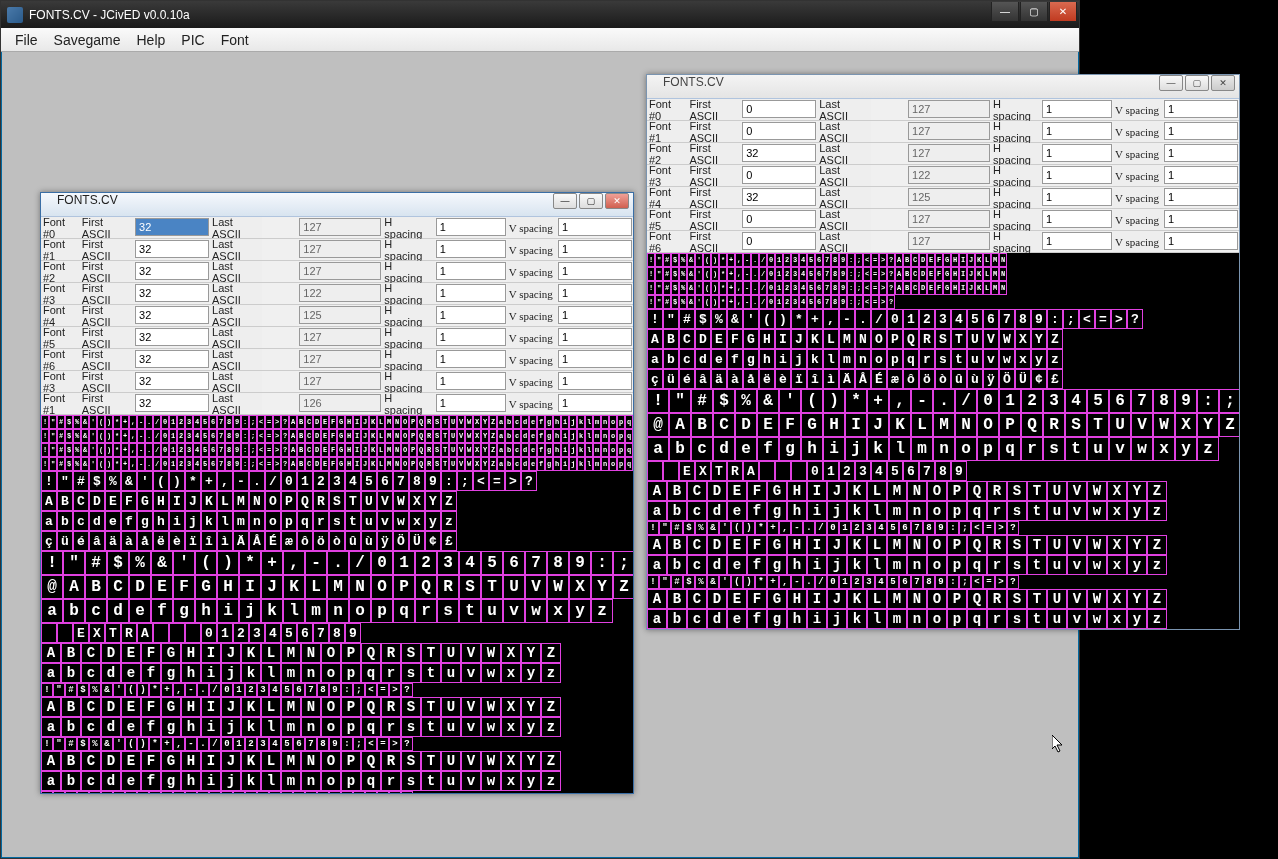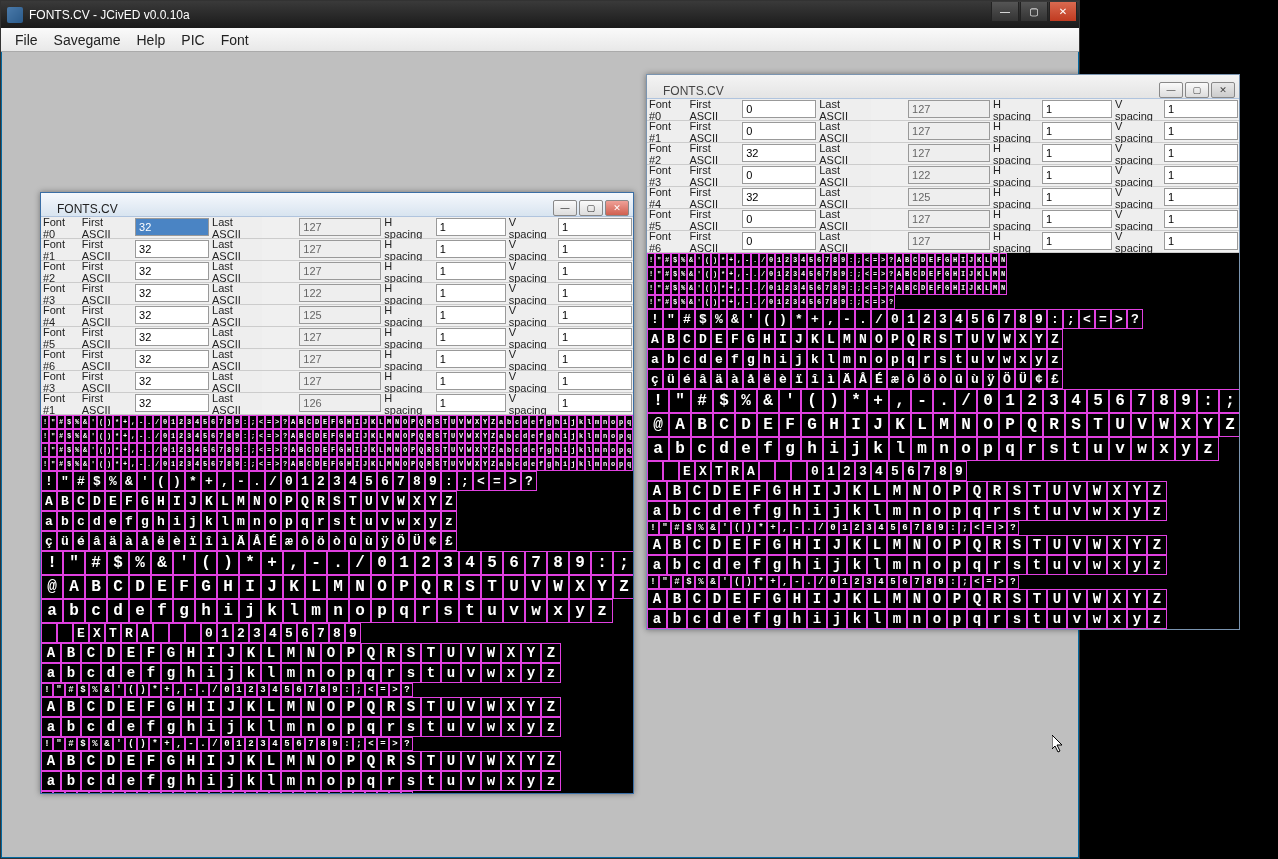--- a/index.html
+++ b/index.html
@@ -73,21 +73,21 @@
       background: #eee;
       border: 1px solid #7a94b0;
       box-shadow: 0 0 6px rgba(0,0,0,0.4);
     }
     .internal-frame.active { border-color: #3a6ea5; }
     .if-titlebar {
       height: 24px;
       background: linear-gradient(to bottom, #f5f8fc, #d8e4f0);
       border-bottom: 1px solid #b0c4de;
       display: flex;
-      align-items: flex-end;
+      align-items: flex-start;
       padding-left: 16px;
       font-size: 12px;
       color: #222;
     }
     .internal-frame.inactive .if-titlebar {
       background: linear-gradient(to bottom, #f4f4f4, #e4e4e4);
       color: #444;
     }
     .if-titlebar .if-title { flex: 1; }
     .if-controls { display: flex; margin-right: 4px; }
@@ -119,21 +119,21 @@
       color: #222;
       display: flex;
       align-items: center;
       padding: 0 2px;
       background: #eee;
     }
     .font-row .lbl-name { width: 40px; }
     .font-row .lbl-first { width: 56px; }
     .font-row .lbl-last { width: 54px; }
     .font-row .lbl-hsp { width: 54px; }
-    .font-row .lbl-vsp { width: 52px; }
+    .font-row .lbl-vsp { width: 52px; font-family: Liberation Serif, serif; }
     .font-row input {
       border: 1px solid #999;
       background: #fff;
       font-size: 11px;
       font-family: Tahoma, Arial, sans-serif;
       padding: 1px 3px;
       margin: 1px 1px;
       height: 18px;
     }
     .font-row input.selected { background: #4a84c4; color: #fff; }

